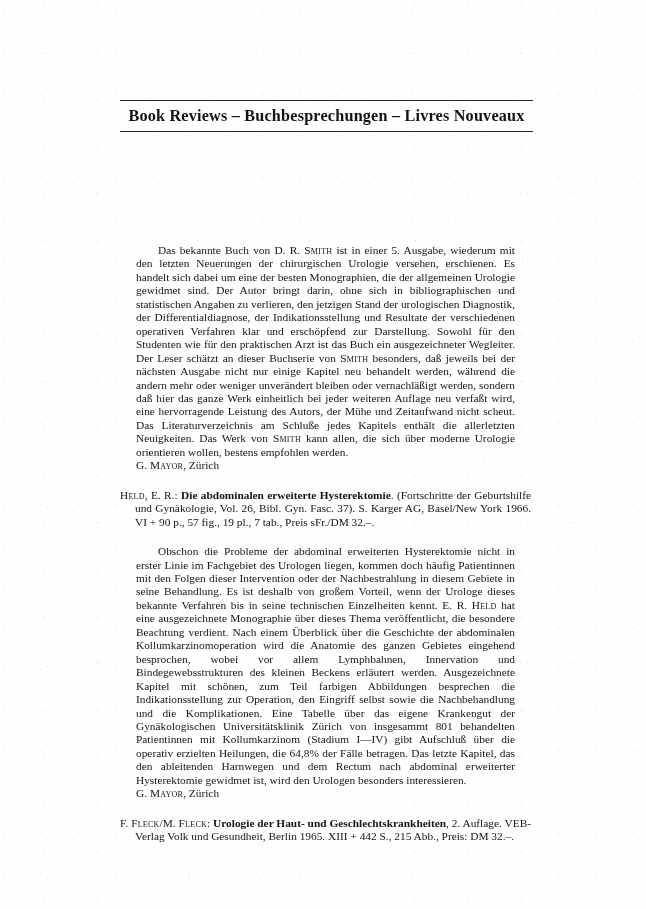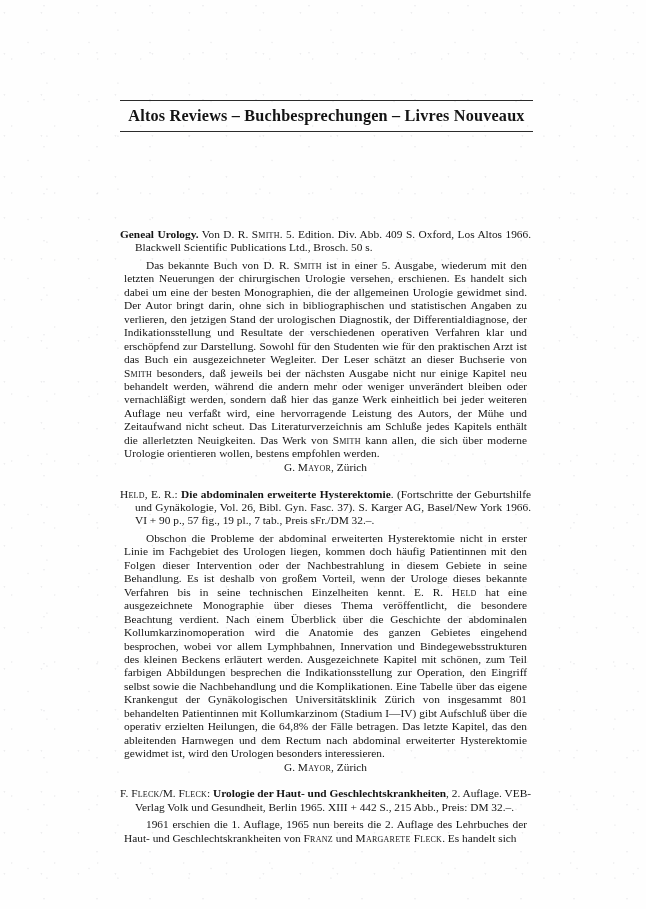--- a/index.html
+++ b/index.html
@@ -77,58 +77,56 @@
 
   
   .citation {
     padding-left: 15px;
     text-indent: -15px;
     margin: 0 0 0 0;
   }
   .citation .work-title { font-weight: bold; }
 
   .para {
-    margin: 4px;
+    margin: 16px;
     text-indent: 22px;
   }
 
   .sc {
     font-variant: small-caps;
     letter-spacing: .25px;
   }
   .sign-row {
     display: block;
-    text-align: center;
+    text-align: left;
     text-indent: 0;
   }
 </style>
 </head>
 <body>
 
 <div class="paper"></div>
 
 <div class="page">
 
   <div class="head-block">
     <div class="rule"></div>
-    <div class="head-title">Altos Reviews – Buchbesprechungen – Livres Nouveaux</div>
+    <div class="head-title">Book Reviews – Buchbesprechungen – Livres Nouveaux</div>
     <div class="rule thin"></div>
   </div>
 
   <div class="column">
 
     <div class="review">
-      <p class="citation"><span class="work-title">Geneal Urology.</span><span> Von D. R. </span><span class="sc">Smith</span><span>. 5. Edition. Div. Abb. 409 S. Oxford, Los Altos 1966. Blackwell Scientific Publications Ltd., Brosch. 50 s.</span></p>
       <p class="para"><span>Das bekannte Buch von D. R. </span><span class="sc">Smith</span><span> ist in einer 5. Ausgabe, wiederum mit den letzten Neuerungen der chirurgischen Urologie versehen, erschienen. Es handelt sich dabei um eine der besten Monographien, die der allgemeinen Urologie gewidmet sind. Der Autor bringt darin, ohne sich in bibliographischen und statistischen Angaben zu verlieren, den jetzigen Stand der urologischen Diagnostik, der Differentialdiagnose, der Indikationsstellung und Resultate der verschiedenen operativen Verfahren klar und erschöpfend zur Darstellung. Sowohl für den Studenten wie für den praktischen Arzt ist das Buch ein ausgezeichneter Wegleiter. Der Leser schätzt an dieser Buchserie von </span><span class="sc">Smith</span><span> besonders, daß jeweils bei der nächsten Ausgabe nicht nur einige Kapitel neu behandelt werden, während die andern mehr oder weniger unverändert bleiben oder vernachläßigt werden, sondern daß hier das ganze Werk einheitlich bei jeder weiteren Auflage neu verfaßt wird, eine hervorragende Leistung des Autors, der Mühe und Zeitaufwand nicht scheut. Das Literaturverzeichnis am Schluße jedes Kapitels enthält die allerletzten Neuigkeiten. Das Werk von </span><span class="sc">Smith</span><span> kann allen, die sich über moderne Urologie orientieren wollen, bestens empfohlen werden.</span><span class="sign-row"><span>G. </span><span class="sc">Mayor</span><span>, Zürich</span></span></p>
     </div>
 
     <div class="review">
       <p class="citation"><span class="sc">Held</span><span>, E. R.: </span><span class="work-title">Die abdominalen erweiterte Hysterektomie</span><span>. (Fortschritte der Geburtshilfe und Gynäkologie, Vol. 26, Bibl. Gyn. Fasc. 37). S. Karger AG, Basel/New York 1966. VI + 90 p., 57 fig., 19 pl., 7 tab., Preis sFr./DM 32.–.</span></p>
       <p class="para"><span>Obschon die Probleme der abdominal erweiterten Hysterektomie nicht in erster Linie im Fachgebiet des Urologen liegen, kommen doch häufig Patientinnen mit den Folgen dieser Intervention oder der Nachbestrahlung in diesem Gebiete in seine Behandlung. Es ist deshalb von großem Vorteil, wenn der Urologe dieses bekannte Verfahren bis in seine technischen Einzelheiten kennt. E. R. </span><span class="sc">Held</span><span> hat eine ausgezeichnete Monographie über dieses Thema veröffentlicht, die besondere Beachtung verdient. Nach einem Überblick über die Geschichte der abdominalen Kollumkarzinomoperation wird die Anatomie des ganzen Gebietes eingehend besprochen, wobei vor allem Lymphbahnen, Innervation und Bindegewebsstrukturen des kleinen Beckens erläutert werden. Ausgezeichnete Kapitel mit schönen, zum Teil farbigen Abbildungen besprechen die Indikationsstellung zur Operation, den Eingriff selbst sowie die Nachbehandlung und die Komplikationen. Eine Tabelle über das eigene Krankengut der Gynäkologischen Universitätsklinik Zürich von insgesammt 801 behandelten Patientinnen mit Kollumkarzinom (Stadium I—IV) gibt Aufschluß über die operativ erzielten Heilungen, die 64,8% der Fälle betragen. Das letzte Kapitel, das den ableitenden Harnwegen und dem Rectum nach abdominal erweiterter Hysterektomie gewidmet ist, wird den Urologen besonders interessieren.</span><span class="sign-row"><span>G. </span><span class="sc">Mayor</span><span>, Zürich</span></span></p>
     </div>
 
     <div class="review">
       <p class="citation"><span>F. </span><span class="sc">Fleck</span><span>/M. </span><span class="sc">Fleck</span><span>: </span><span class="work-title">Urologie der Haut- und Geschlechtskrankheiten</span><span>, 2. Auflage. VEB-Verlag Volk und Gesundheit, Berlin 1965. XIII + 442 S., 215 Abb., Preis: DM 32.–.</span></p>
-      <p class="para"><span>1961 erschien die 1. Auflage, 1965 nun bereits die 2. Auflage des Lehrbuches der Haut- und Geschlechtskrankheiten von </span><span class="sc">Franz</span><span> und </span><span class="sc">Margarete Fleck</span><span>. Es handelt sich</span></p>
     </div>
 
   </div>
 </div>
 
 </body></html>

